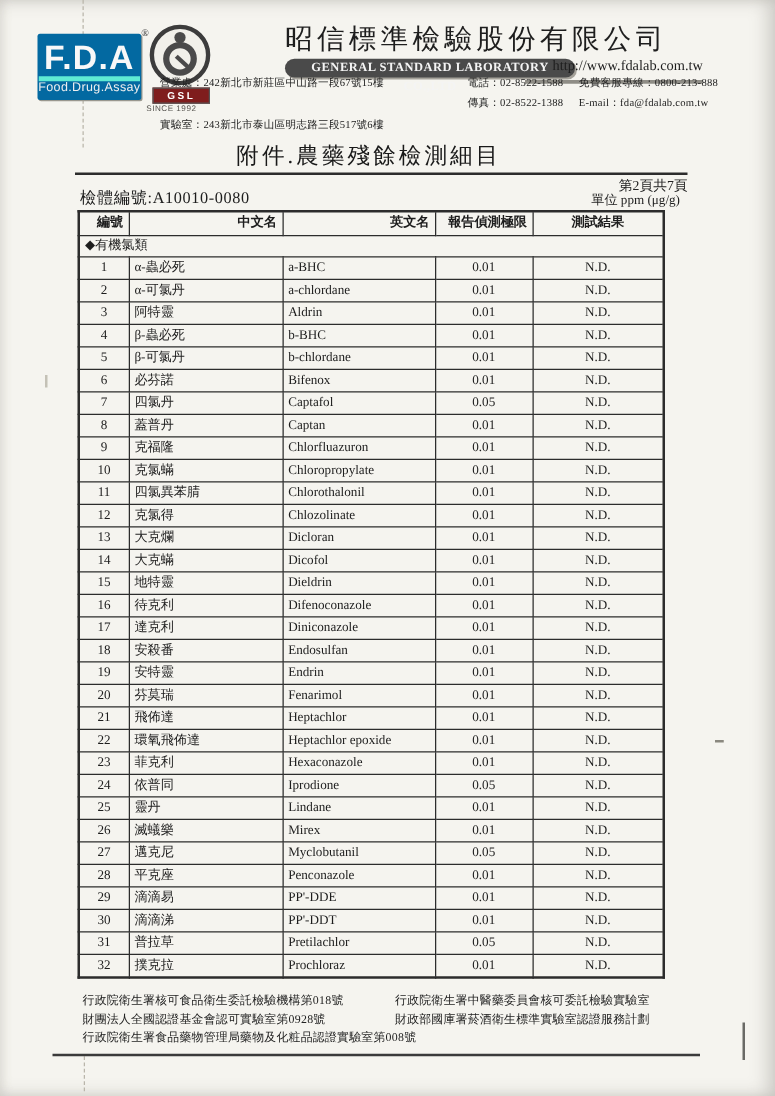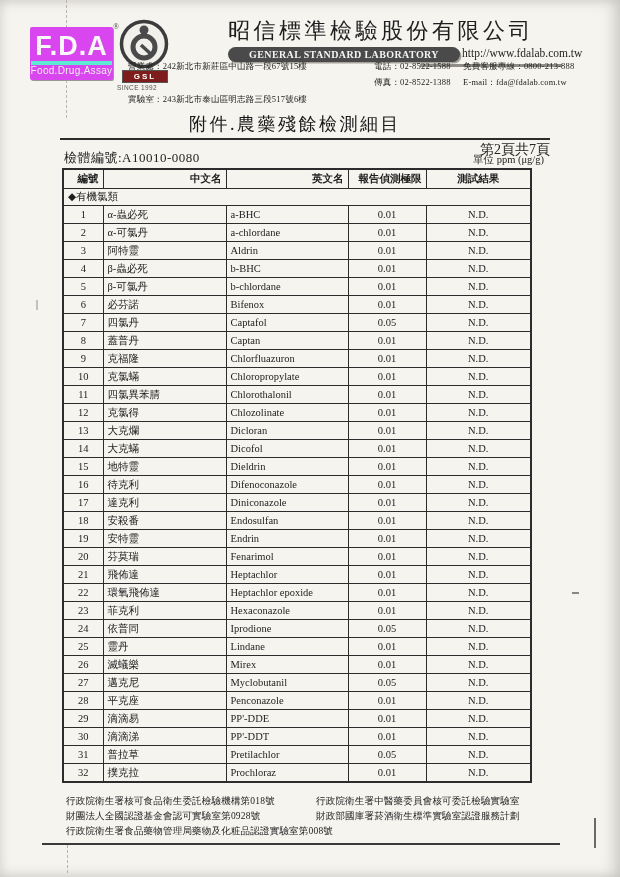--- a/index.html
+++ b/index.html
@@ -18,48 +18,48 @@
   }
   
   .fold-line{position:absolute;left:66px;top:0;height:118px;border-left:1.5px dashed #b9b5aa;}
   .fold-line2{position:absolute;left:67px;top:845px;height:28px;border-left:1.5px dashed #b9b5aa;}
   .edge-mark{position:absolute;left:594px;top:818px;width:1.5px;height:30px;background:#6a6a66;}
   .speck1{position:absolute;left:572px;top:592px;width:7px;height:1.5px;background:#8a887f;}
   .speck2{position:absolute;left:36px;top:300px;width:2px;height:10px;background:#c4c1b6;}
   
   .fda-box{
     position:absolute;left:30px;top:27px;width:83px;height:53px;
-    background:#d946ef;border-radius:2px;
+    background:#0369a1;border-radius:2px;
     display:flex;flex-direction:column;align-items:center;justify-content:center;
     box-shadow:1px 1px 0 #9a988f;
   }
   .fda-main{color:#f8f8f8;font-weight:bold;font-size:27px;line-height:30px;letter-spacing:1px;font-family:"Liberation Sans",sans-serif;}
   .fda-sub{color:#efefef;font-size:10px;line-height:10px;letter-spacing:.3px;font-family:"Liberation Sans",sans-serif;border-top:4px solid #5eead4;padding-top:1px;}
   .reg-mark{position:absolute;left:113px;top:22px;font-size:8px;color:#444;}
   .gsl-circle{position:absolute;left:119px;top:19px;width:50px;height:50px;}
   .gsl-box{
     position:absolute;left:122px;top:70px;width:44px;height:11px;background:#7f1d1d;
     color:#fff;font-size:8px;font-weight:bold;text-align:center;line-height:11px;
     letter-spacing:2px;font-family:"Liberation Sans",sans-serif;border:1px solid #555;
   }
   .gsl-since{position:absolute;left:117px;top:84px;width:56px;font-size:6.5px;letter-spacing:.4px;color:#55534e;font-family:"Liberation Sans",sans-serif;}
   .company-zh{position:absolute;left:228px;top:16px;font-size:22px;letter-spacing:3.5px;color:#1e1e1e;}
   .company-banner{
     position:absolute;left:228px;top:47px;width:232px;height:15px;
     background:#4a4a4a;border-radius:8px;box-shadow:1.5px 1.5px 0 #a5a29a;
     color:#f4f4f4;font-size:10px;font-weight:bold;text-align:center;line-height:15px;letter-spacing:.4px;
     font-family:"Liberation Serif","DejaVu Serif",serif;
   }
-  .website{position:absolute;left:462px;top:47px;font-size:11.5px;color:#1e1e1e;}
+  .website{position:absolute;left:442px;top:47px;font-size:11.5px;color:#1e1e1e;}
   .website-rule{position:absolute;left:420px;top:64px;width:142px;height:2.5px;background:#8f8d86;}
   .addr-line{position:absolute;font-size:8.5px;color:#222;white-space:nowrap;letter-spacing:.2px;}
   
   .doc-title{position:absolute;left:0;right:30px;top:112px;text-align:center;font-size:18px;letter-spacing:2.5px;color:#191919;}
   .title-rule{position:absolute;left:60px;top:138px;width:490px;height:2px;background:#2c2c2c;}
-  .page-indicator{position:absolute;right:70px;top:141px;font-size:14px;color:#222;}
+  .page-indicator{position:absolute;right:70px;top:141px;font-size:11px;color:#222;}
   .sample-no{position:absolute;left:64px;top:149px;font-size:13px;color:#1d1d1d;letter-spacing:.5px;}
   .unit-label{position:absolute;right:76px;top:153px;font-size:10.5px;color:#1d1d1d;}
   
   .result-table{
     position:absolute;left:62px;top:168px;width:468px;
     border-collapse:collapse;table-layout:fixed;
     border:2px solid #2c2c2c;
   }
   .result-table th,.result-table td{
     border:1px solid #2c2c2c;

